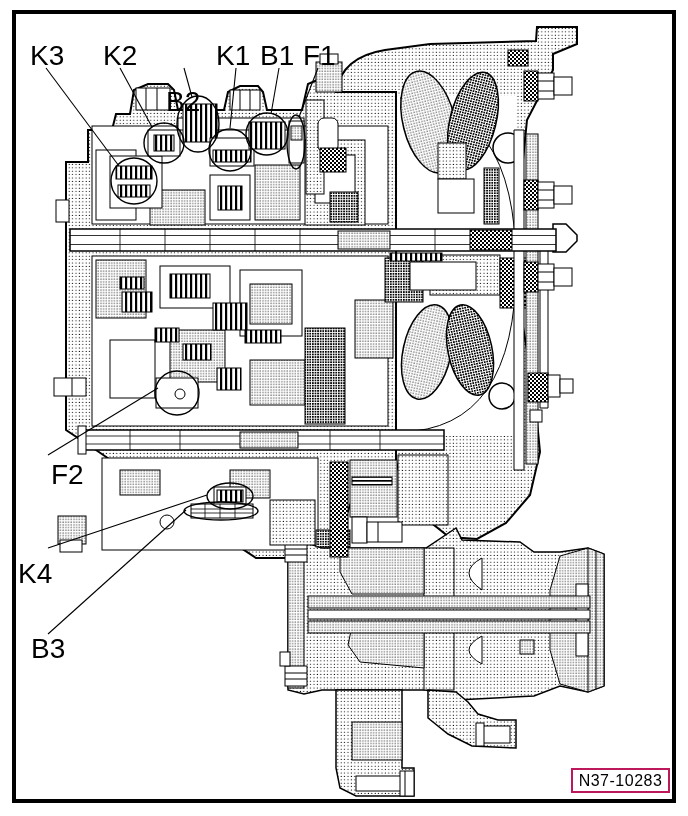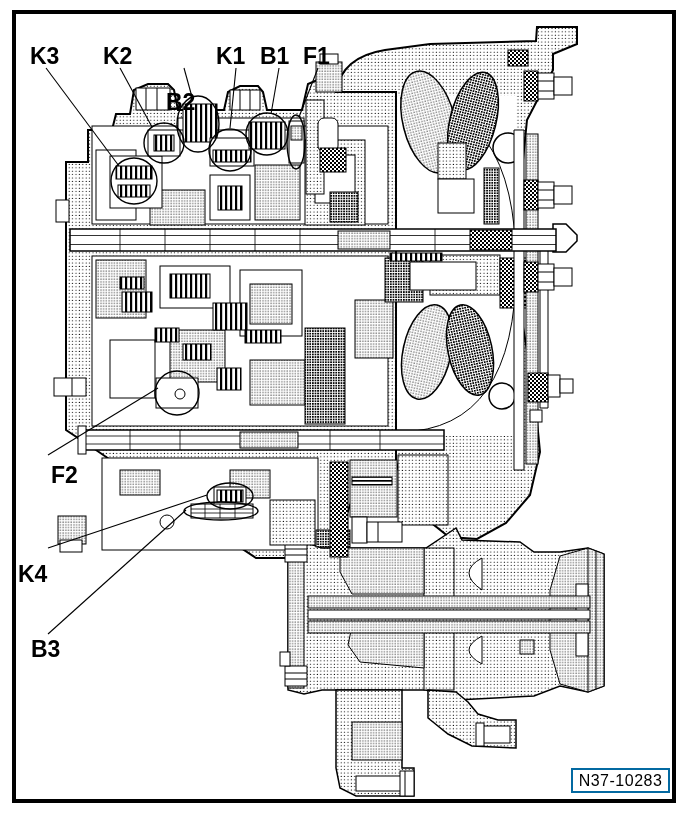--- a/index.html
+++ b/index.html
@@ -1,29 +1,29 @@
 <!DOCTYPE html>
 <html><head>
 <meta charset="utf-8">
 <style>
   html,body{margin:0;padding:0;background:#ffffff;}
   .stage{position:relative;width:688px;height:816px;background:#fff;overflow:hidden;
          font-family:"Liberation Sans", sans-serif;}
   .frame{position:absolute;left:12px;top:10px;width:664px;height:793px;
          border:4px solid #000;box-sizing:border-box;pointer-events:none;}
   .drawing{position:absolute;left:0;top:0;}
-  .callout-label{position:absolute;font-weight:700;font-size:23px;line-height:24px;
+  .callout-label{position:absolute;font-weight:400;font-size:28px;line-height:24px;
          color:#000;letter-spacing:0px;white-space:nowrap;}
   .lbl-k3{left:30px;top:44px;}  .lbl-k2{left:103px;top:44px;}
   .lbl-b2{left:166px;top:44px;margin-top:46px;} .lbl-k1{left:216px;top:44px;}
   .lbl-b1{left:260px;top:44px;} .lbl-f1{left:303px;top:44px;}
   .lbl-f2{left:31px;top:463px;margin-left:20px;} .lbl-k4{left:18px;top:562px;}
   .lbl-b3{left:31px;top:637px;}
   .ref-box{position:absolute;left:571px;top:768px;width:99px;height:25px;
-         border:2px solid #0369a1;box-sizing:border-box;display:flex;align-items:center;
+         border:2px solid #be185d;box-sizing:border-box;display:flex;align-items:center;
          justify-content:center;font-size:16px;color:#000;letter-spacing:0.5px;background:#fff;}
 </style>
 </head>
 <body>
 
 <div class="stage">
 
   <svg class="drawing" width="688" height="816" viewBox="0 0 688 816">
     <defs>
       <pattern id="pDotL" width="3.4" height="3.4" patternUnits="userSpaceOnUse">

